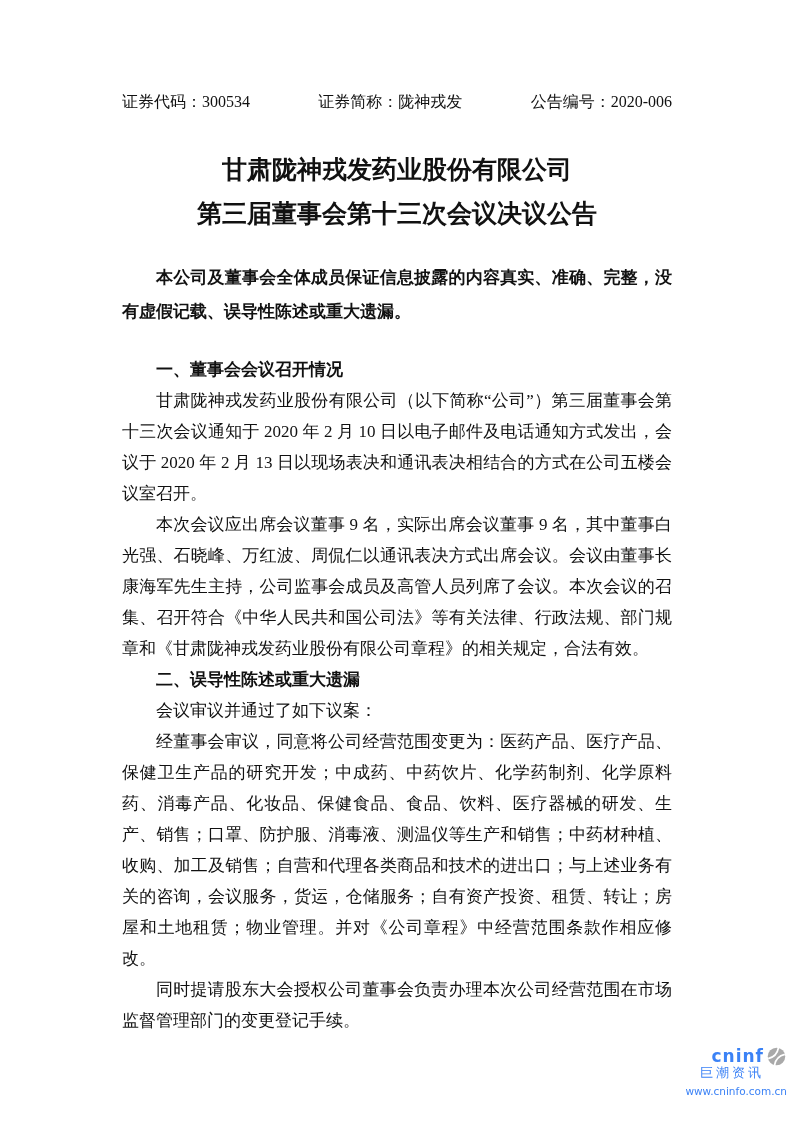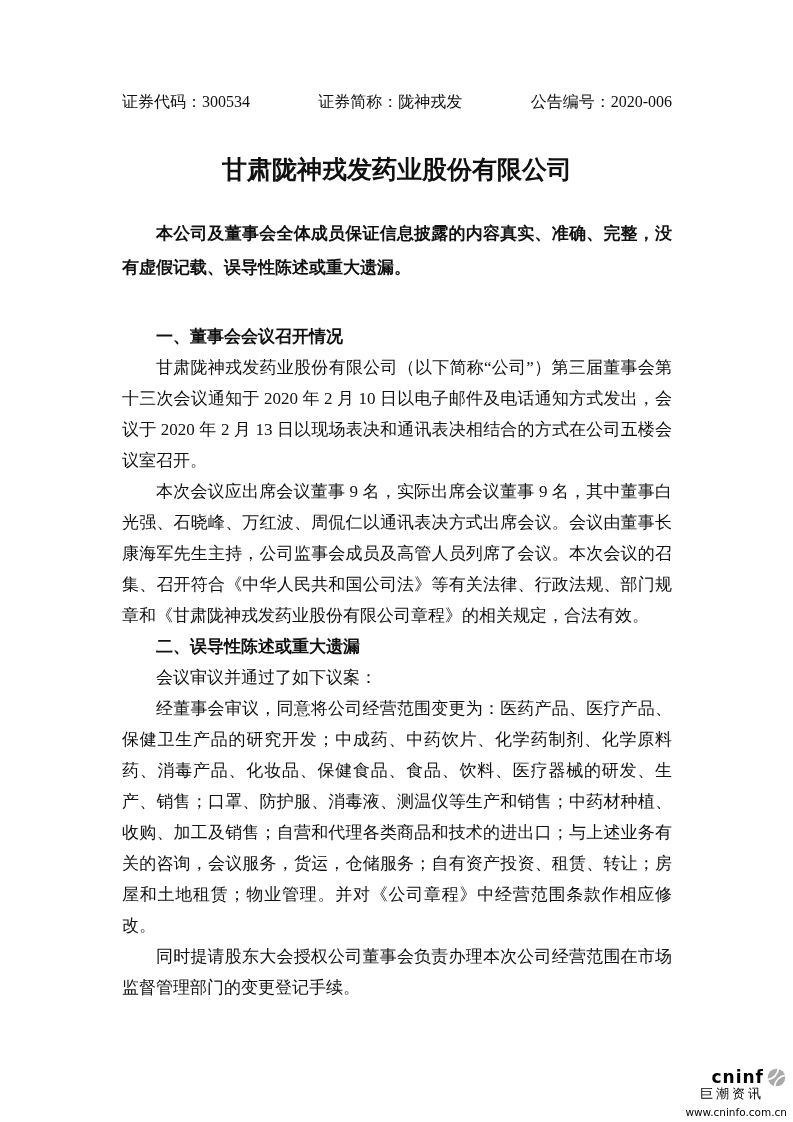--- a/index.html
+++ b/index.html
@@ -45,31 +45,31 @@
     margin: 0;
     font-size: 17px;
     line-height: 31px;
     text-indent: 2em;
     text-align: justify;
   }
   .heading {
     font-family: "DejaVu Sans", "Liberation Sans", sans-serif;
     font-weight: 700;
   }
-  .first-heading { margin-top: 37px; }
+  .first-heading { margin-top: 26px; }
   .item-heading {
     font-family: "DejaVu Sans", "Liberation Sans", sans-serif;
     font-weight: 700;
   }
   
   .cninfo {
     position: absolute;
     right: 6px;
-    bottom: 4px;
-    color: #000000;
+    bottom: 25px;
+    color: #3b82f6;
     font-family: "DejaVu Sans", "Liberation Sans", sans-serif;
     text-align: right;
     user-select: none;
   }
   .cninfo-top {
     display: flex;
     align-items: center;
     justify-content: flex-end;
     gap: 2px;
   }
@@ -99,20 +99,21 @@
   <div class="content">
 
     <div class="header-row">
       <span>证券代码：300534</span>
       <span>证券简称：陇神戎发</span>
       <span>公告编号：2020-006</span>
     </div>
 
     <div class="doc-title">
       <div>甘肃陇神戎发药业股份有限公司</div>
+      <div>第三届董事会第十三次会议决议公告</div>
     </div>
 
     <p class="disclaimer">本公司及董事会全体成员保证信息披露的内容真实、准确、完整，没有虚假记载、误导性陈述或重大遗漏。</p>
 
     <p class="block heading first-heading">一、董事会会议召开情况</p>
     <p class="block">甘肃陇神戎发药业股份有限公司（以下简称“公司”）第三届董事会第十三次会议通知于 2020 年 2 月 10 日以电子邮件及电话通知方式发出，会议于 2020 年 2 月 13 日以现场表决和通讯表决相结合的方式在公司五楼会议室召开。</p>
     <p class="block">本次会议应出席会议董事 9 名，实际出席会议董事 9 名，其中董事白光强、石晓峰、万红波、周侃仁以通讯表决方式出席会议。会议由董事长康海军先生主持，公司监事会成员及高管人员列席了会议。本次会议的召集、召开符合《中华人民共和国公司法》等有关法律、行政法规、部门规章和《甘肃陇神戎发药业股份有限公司章程》的相关规定，合法有效。</p>
     <p class="block heading">二、误导性陈述或重大遗漏</p>
     <p class="block">会议审议并通过了如下议案：</p>
     <p class="block">经董事会审议，同意将公司经营范围变更为：医药产品、医疗产品、保健卫生产品的研究开发；中成药、中药饮片、化学药制剂、化学原料药、消毒产品、化妆品、保健食品、食品、饮料、医疗器械的研发、生产、销售；口罩、防护服、消毒液、测温仪等生产和销售；中药材种植、收购、加工及销售；自营和代理各类商品和技术的进出口；与上述业务有关的咨询，会议服务，货运，仓储服务；自有资产投资、租赁、转让；房屋和土地租赁；物业管理。并对《公司章程》中经营范围条款作相应修改。</p>

